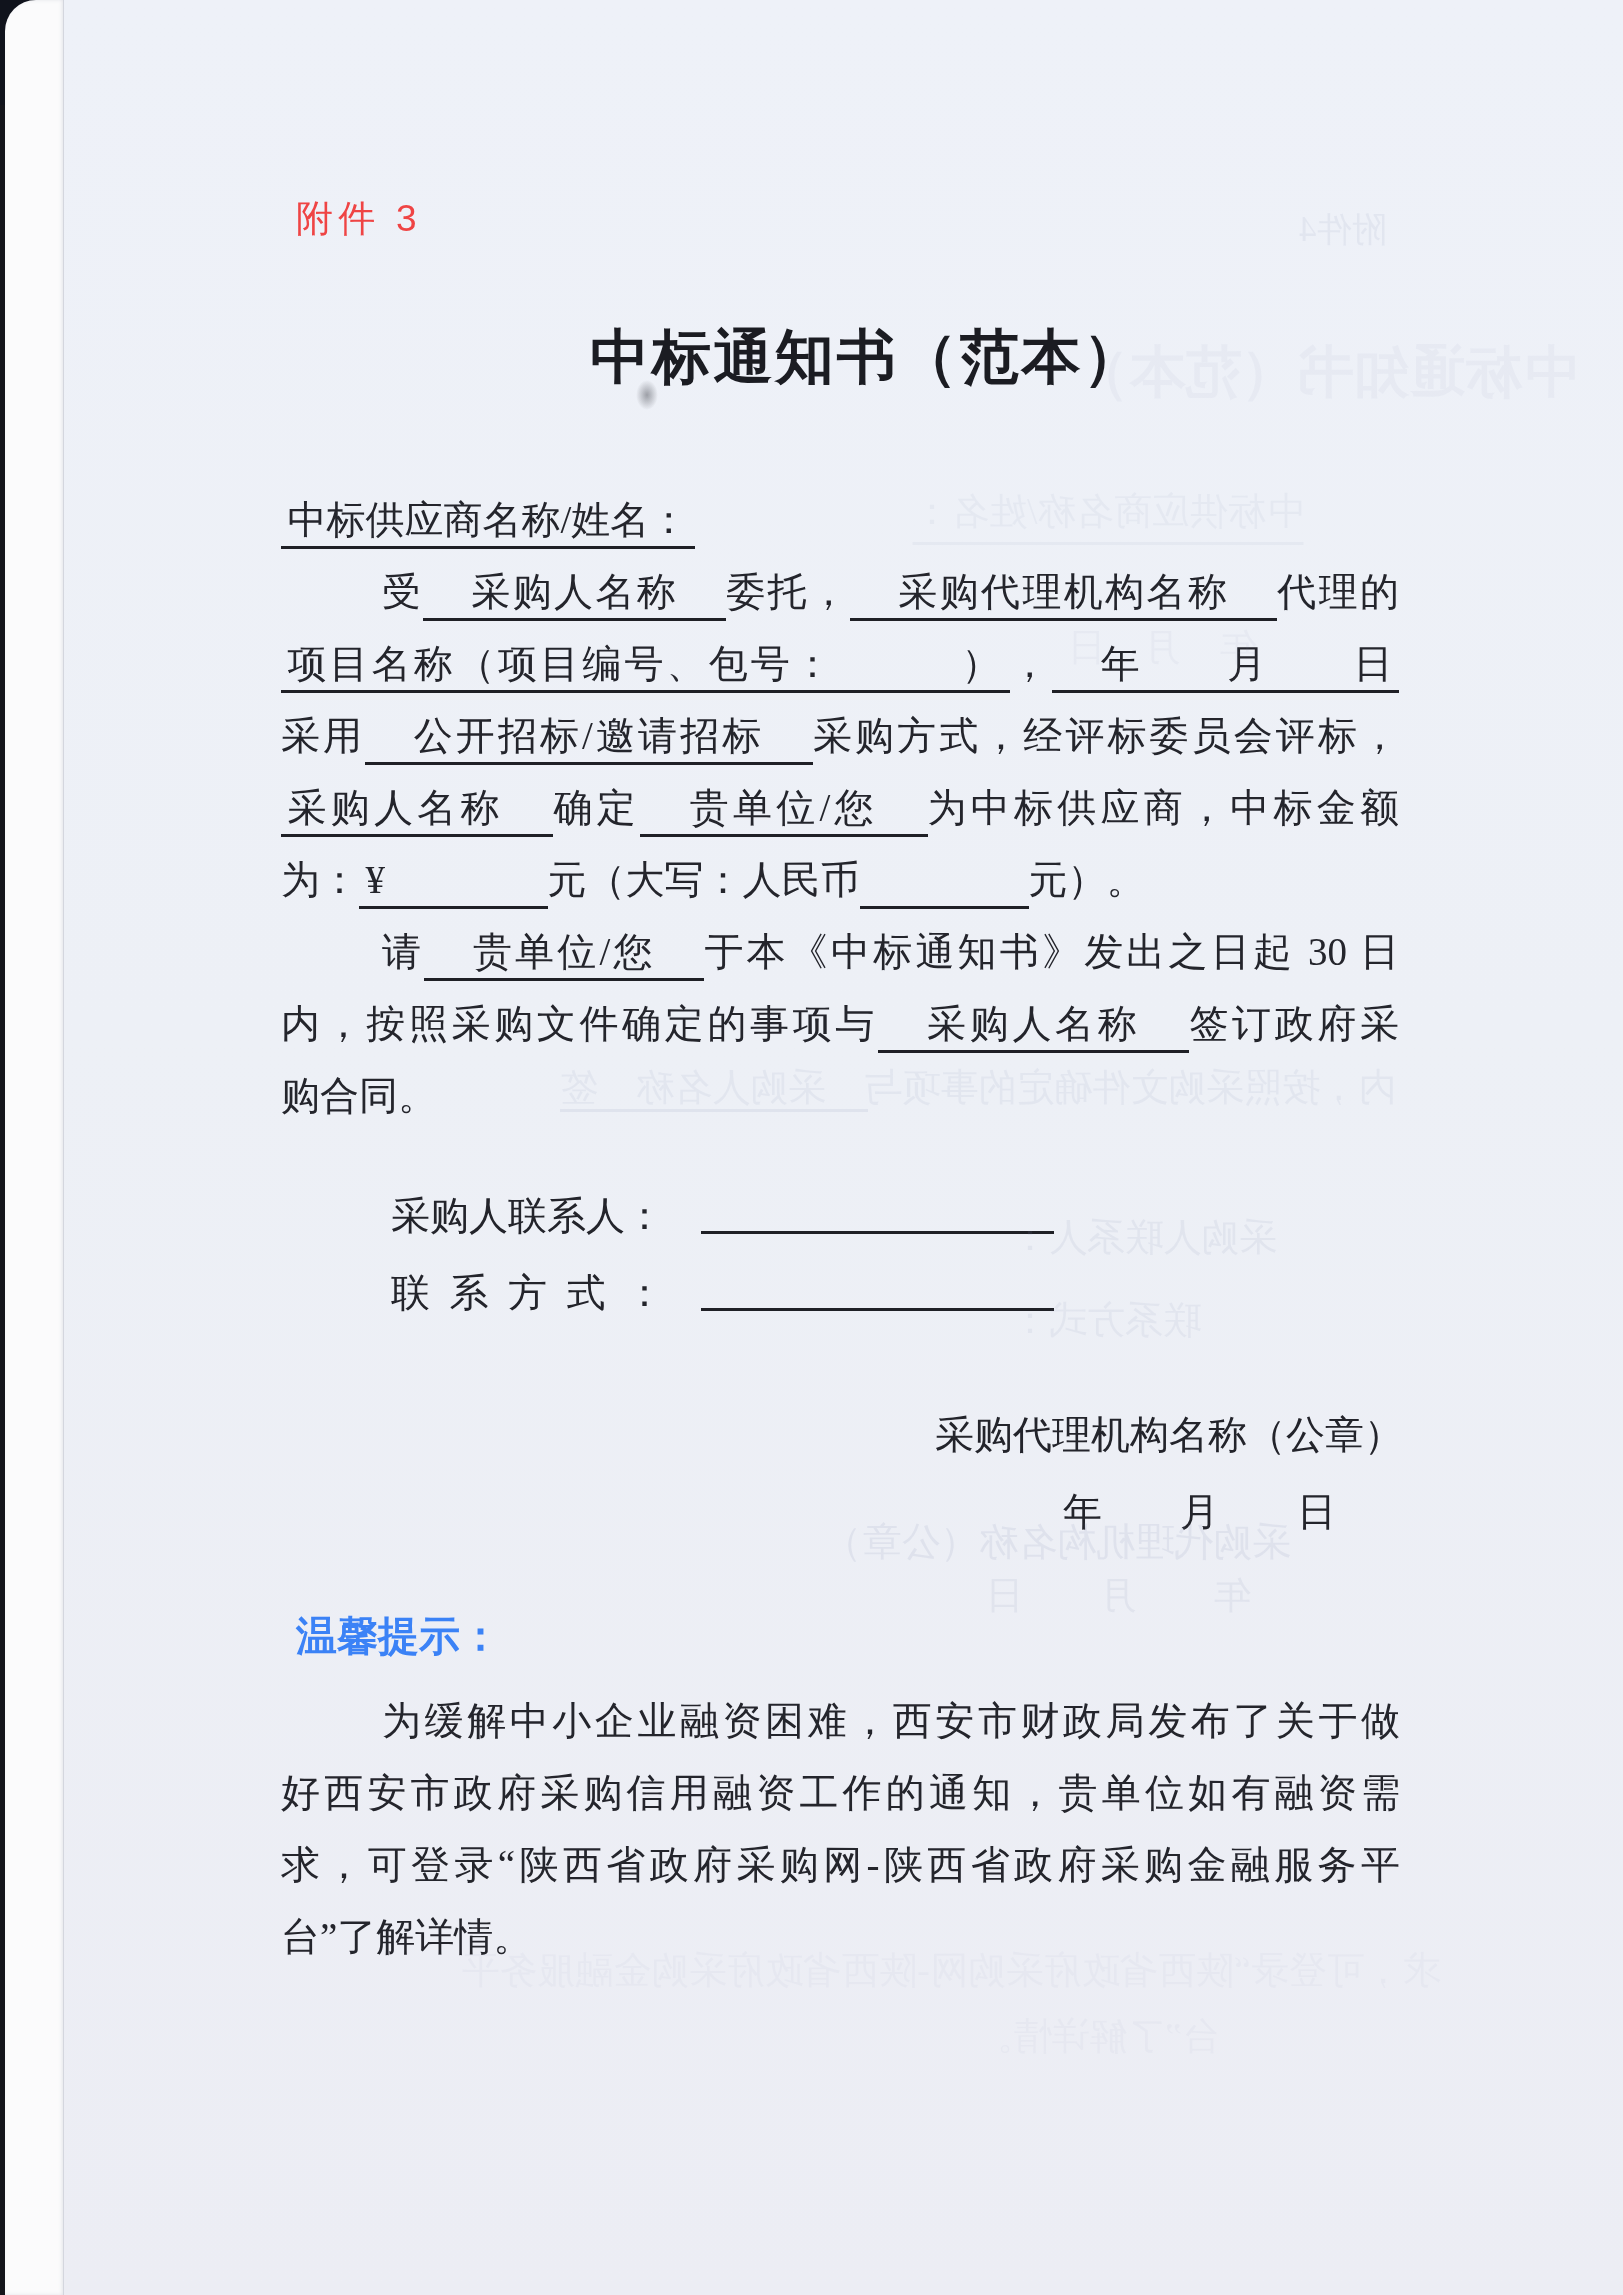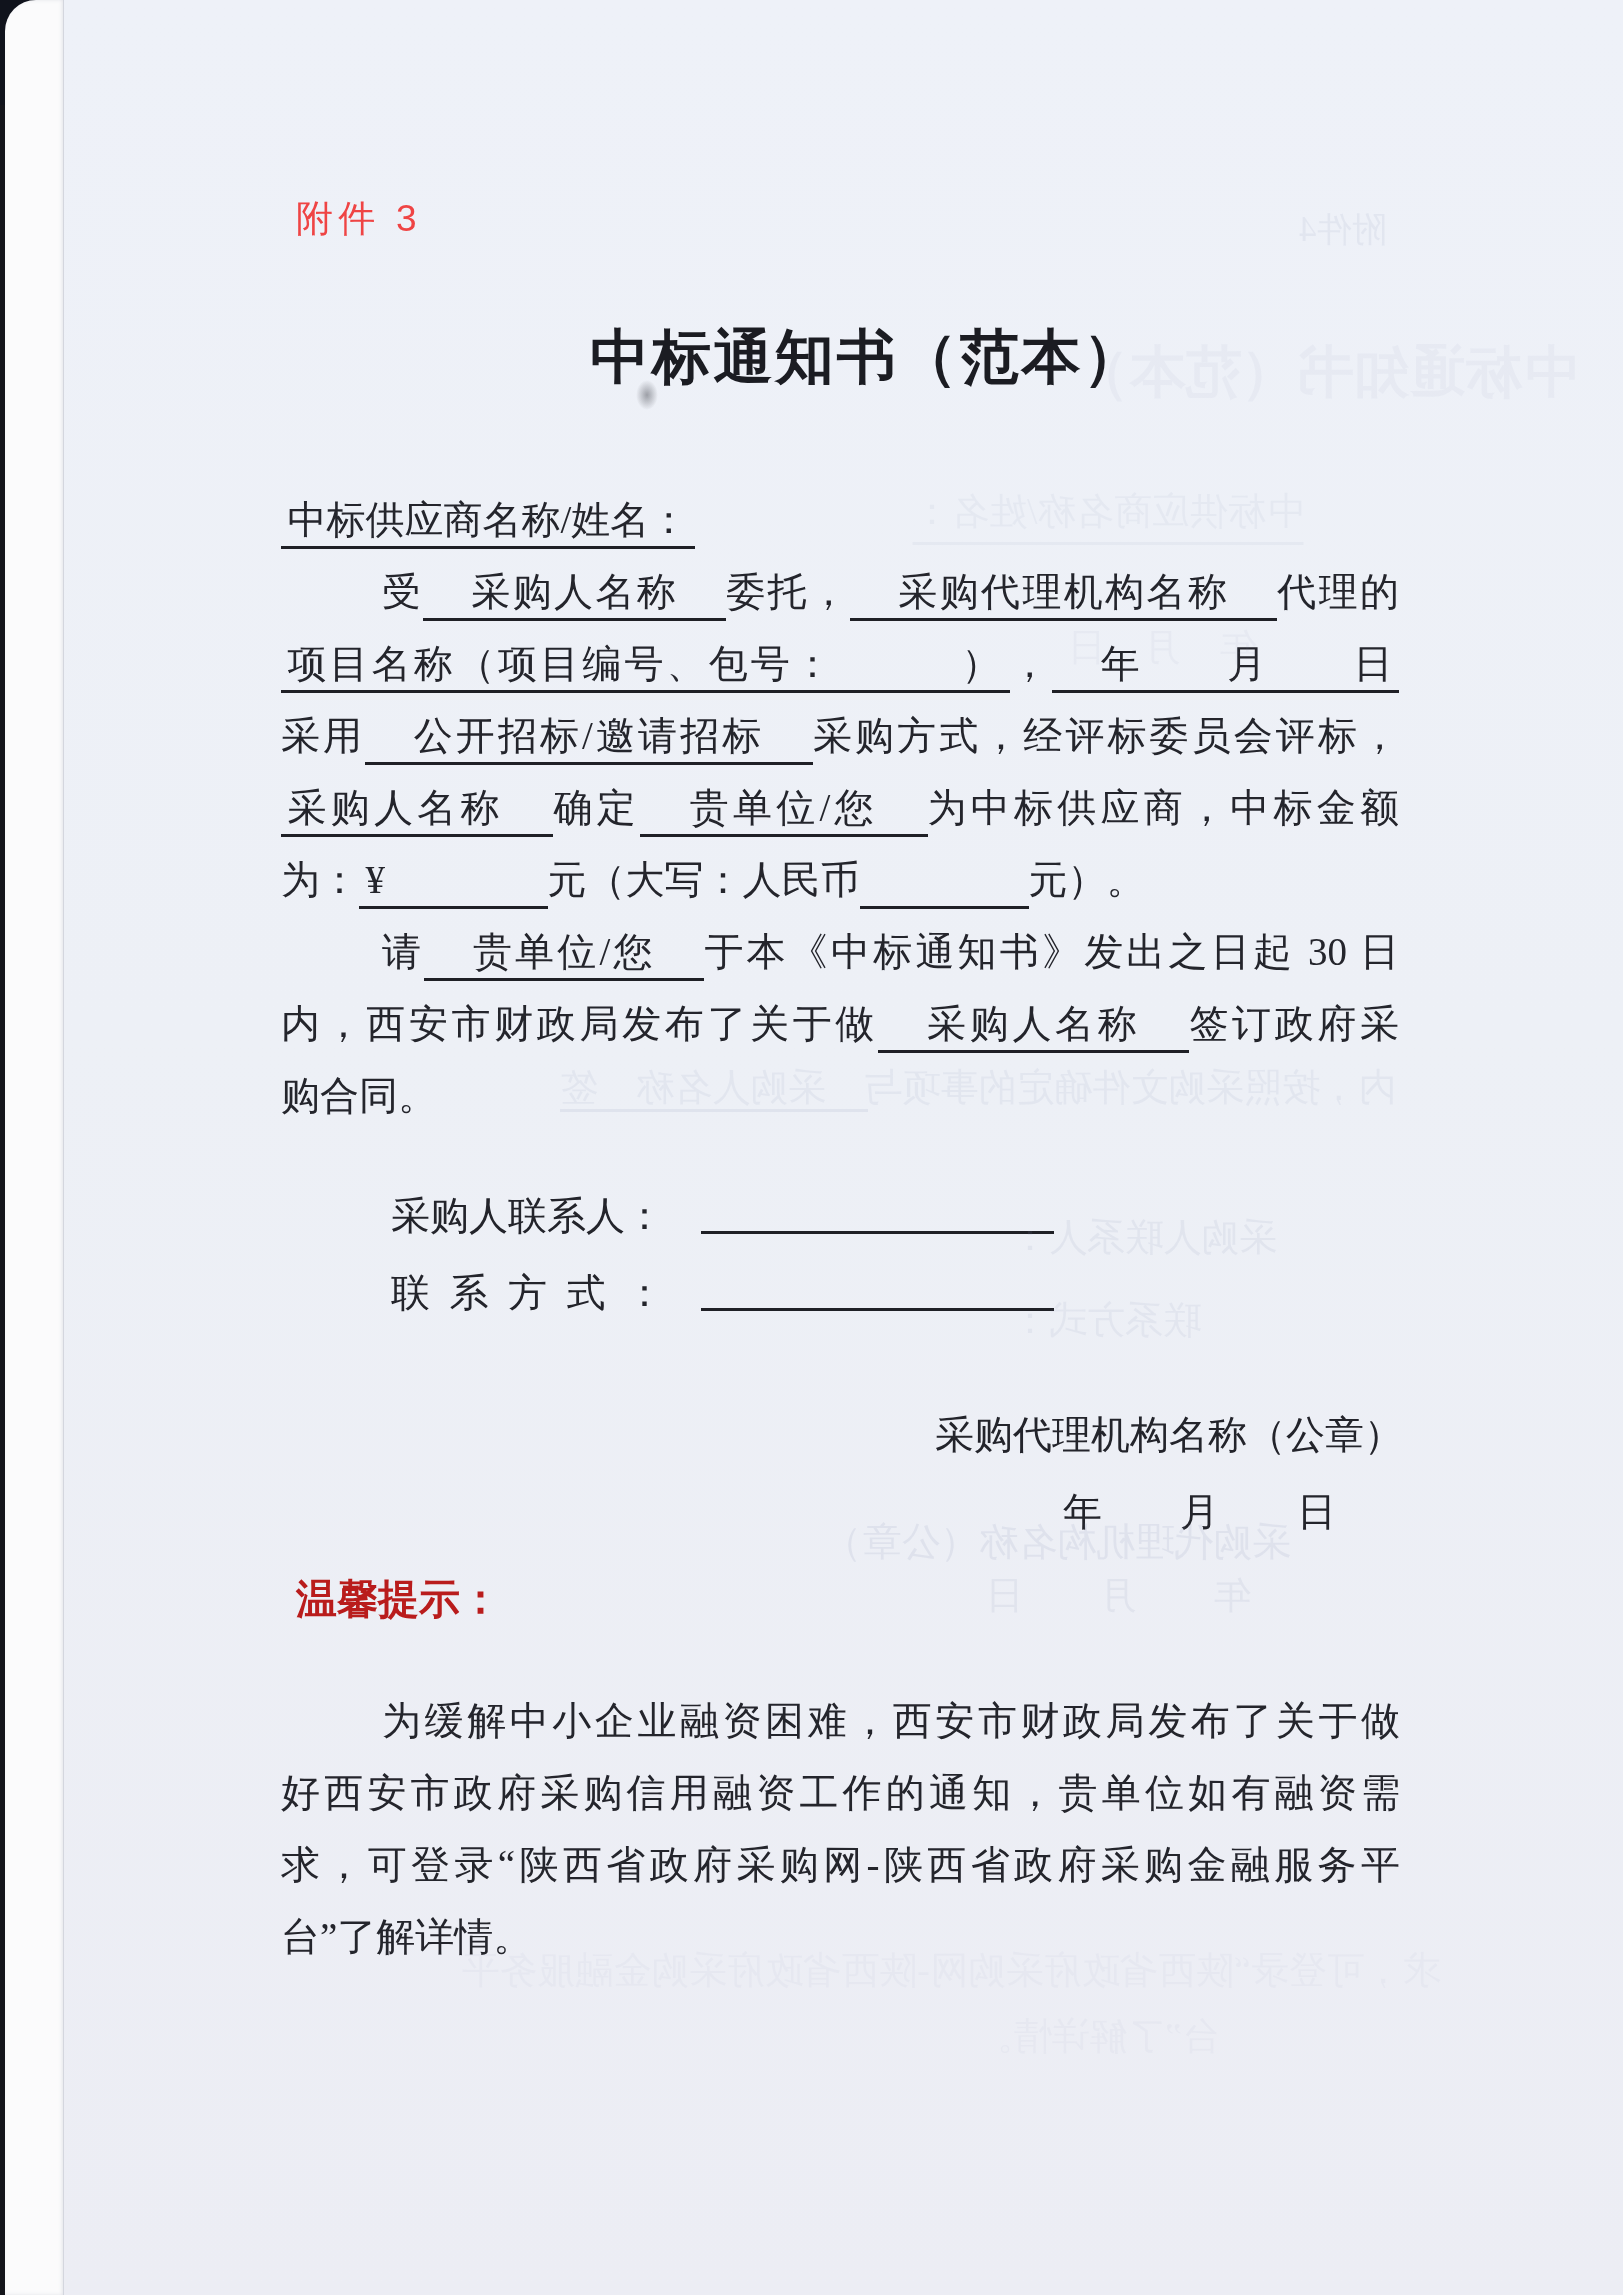--- a/index.html
+++ b/index.html
@@ -50,22 +50,22 @@
     vertical-align:-5.2px;margin-left:22px;
   }
 
   
   .signature-block{position:absolute;left:935px;top:1409px;width:537px;}
   .sig-org{font-size:39px;line-height:52px;white-space:nowrap;}
   .sig-date{font-size:39px;line-height:52px;margin-top:25px;margin-left:128px;white-space:nowrap;}
 
   
   .notice-head{
-    position:absolute;left:296px;top:1572px;font-size:41px;font-weight:bold;
-    font-family:"Liberation Sans","DejaVu Sans",sans-serif;color:#b91c1c;white-space:nowrap;
+    position:absolute;left:296px;top:1609px;font-size:41px;font-weight:bold;
+    font-family:"Liberation Sans","DejaVu Sans",sans-serif;color:#3b82f6;white-space:nowrap;
   }
 
   
   .ghost{
     position:absolute;transform:scaleX(-1);color:#7f8ab0;white-space:nowrap;
     font-family:"Liberation Serif","DejaVu Serif",serif;pointer-events:none;
   }
   .ghost.gu{border-bottom:3.3px solid #7f8ab0;padding-bottom:5.2px;}
   .gbar{position:absolute;height:3.3px;background:#7f8ab0;pointer-events:none;}
   .smudge{
@@ -87,21 +87,21 @@
 <div class="doc-title">中标通知书（范本）</div>
 
 <div class="body-block" id="body-lines">
     <div class="line" style="text-indent: 0px;"><span class="seg u">中标供应商名称/姓名：</span></div>
     <div class="line just" style="text-indent: 101px;"><span class="seg">受</span><span class="seg u">　采购人名称　</span><span class="seg">委托，</span><span class="seg u">　采购代理机构名称　</span><span class="seg">代理的</span></div>
     <div class="line just" style="text-indent: 0px;"><span class="seg u">项目名称（项目编号、包号：　　　）</span><span class="seg">，</span><span class="seg u">　年　　月　　日</span></div>
     <div class="line just" style="text-indent: 0px;"><span class="seg">采用</span><span class="seg u">　公开招标/邀请招标　</span><span class="seg">采购方式，经评标委员会评标，</span></div>
     <div class="line just" style="text-indent: 0px;"><span class="seg u">采购人名称　</span><span class="seg">确定</span><span class="seg u">　贵单位/您　</span><span class="seg">为中标供应商，中标金额</span></div>
     <div class="line" style="text-indent: 0px;"><span class="seg">为：</span><span class="seg u">¥　　　　</span><span class="seg">元（大写：人民币</span><span class="seg u">　　　　</span><span class="seg">元）。</span></div>
     <div class="line just" style="text-indent: 101px;"><span class="seg">请</span><span class="seg u">　贵单位/您　</span><span class="seg">于本《中标通知书》发出之日起 30 日</span></div>
-    <div class="line just" style="text-indent: 0px;"><span class="seg">内，西安市财政局发布了关于做</span><span class="seg u">　采购人名称　</span><span class="seg">签订政府采</span></div>
+    <div class="line just" style="text-indent: 0px;"><span class="seg">内，按照采购文件确定的事项与</span><span class="seg u">　采购人名称　</span><span class="seg">签订政府采</span></div>
     <div class="line" style="text-indent: 0px; font-family: Liberation Serif, serif;"><span class="seg">购合同。</span></div>
   </div>
 
 <div class="contact-block" id="contact-rows">
     <div class="contact-row"><span class="contact-label">采购人联系人：</span><span class="blank" style="width: 353px;"></span></div>
     <div class="contact-row"><span class="contact-label">联 系 方 式 ：</span><span class="blank" style="width: 353px;"></span></div>
   </div>
 
 <div class="signature-block">
   <div class="sig-org">采购代理机构名称（公章）</div>

